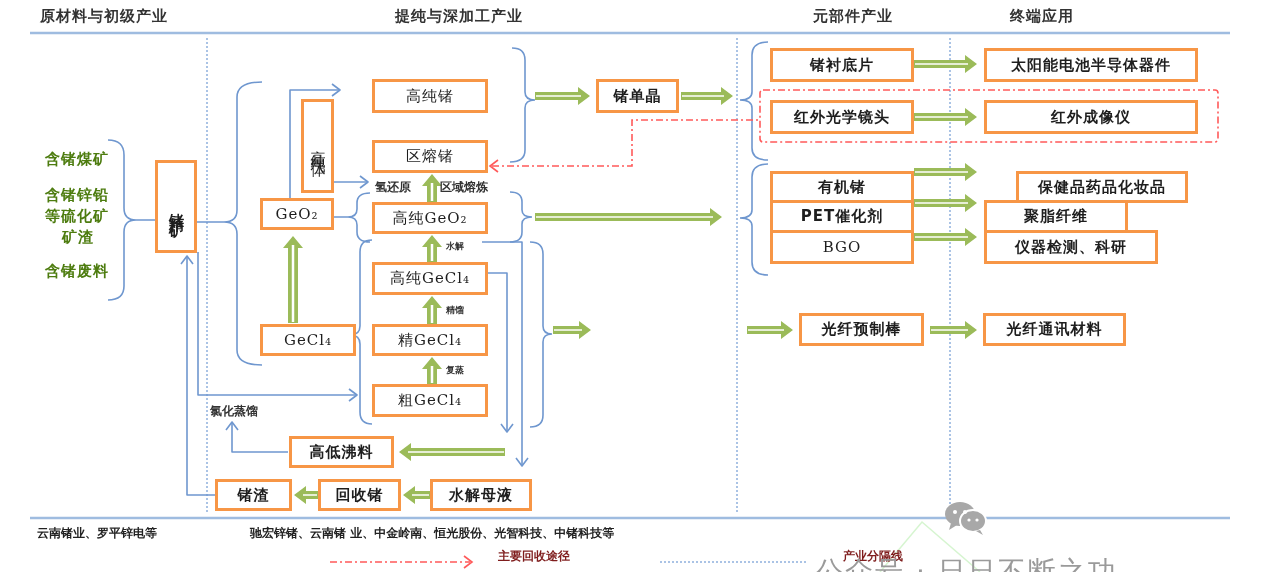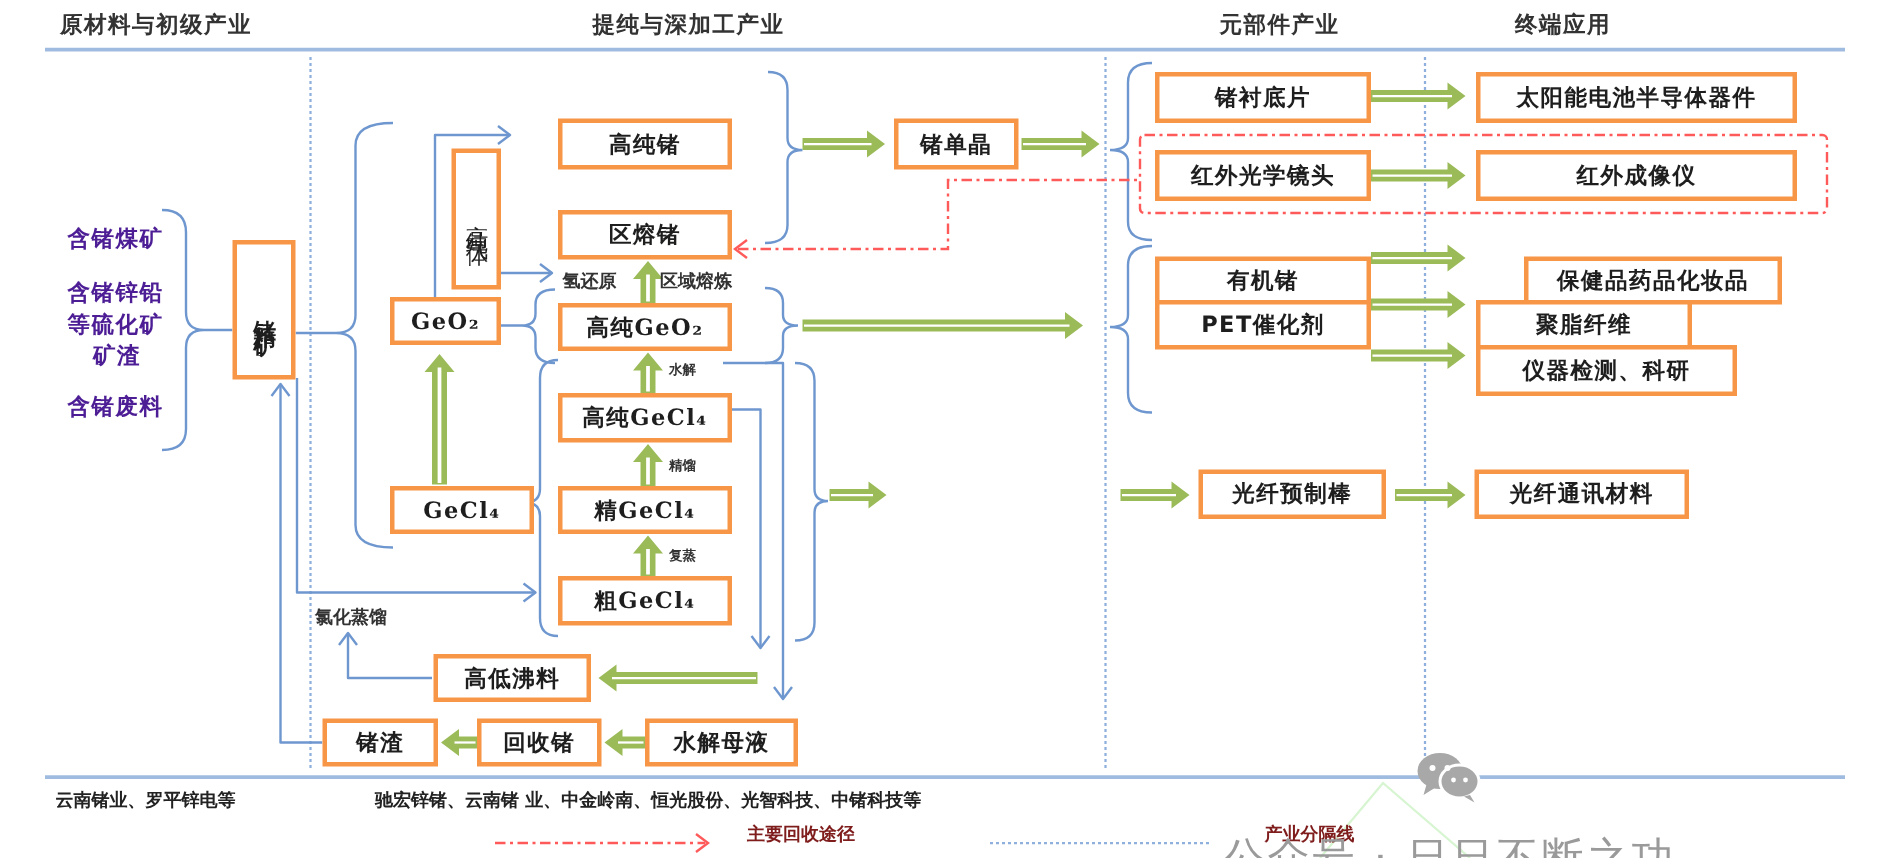--- a/index.html
+++ b/index.html
@@ -4,28 +4,27 @@
   <style>
     html, body { margin: 0; padding: 0; background: #ffffff; }
     #canvas {
       position: relative; width: 1269px; height: 572px; overflow: hidden;
       background: #ffffff;
       font-family: "DejaVu Sans", "Liberation Sans", sans-serif;
       color: #1e1e1e;
     }
     #wires { position: absolute; left: 0; top: 0; }
     .hdr { position: absolute; top: 7px; font-size: 15px; font-weight: bold; color: #333; letter-spacing: 1px; white-space: nowrap; }
-    .raw { position: absolute; font-size: 15px; font-weight: bold; color: #4c1d95; white-space: nowrap; letter-spacing: 1px; }
+    .raw { position: absolute; font-size: 15px; font-weight: bold; color: #4d7c0f; white-space: nowrap; letter-spacing: 1px; }
     .box {
       position: absolute; box-sizing: border-box;
       border: 3px solid #f79646; background: #ffffff;
       display: flex; align-items: center; justify-content: center;
       font-size: 15px; color: #1e1e1e; white-space: nowrap; letter-spacing: 1px;
       font-family: "DejaVu Serif", "Liberation Serif", serif;
-      font-weight: bold;
     }
     .box.vert { writing-mode: vertical-rl; text-orientation: upright; letter-spacing: 4px; font-weight: bold; }
     .box.bold { font-weight: bold; font-family: "DejaVu Sans", "Liberation Sans", sans-serif; }
     .plabel { position: absolute; font-size: 12px; font-weight: bold; color: #333; white-space: nowrap; }
     .plabel.tiny { font-size: 9px; }
     .company { position: absolute; top: 525px; font-size: 12px; font-weight: bold; color: #222; white-space: nowrap; }
     .legend-text { position: absolute; top: 548px; font-size: 12px; font-weight: bold; color: #7f1d1d; white-space: nowrap; }
     .watermark {
       position: absolute; left: 815px; top: 500px; height: 40px;
       display: flex; align-items: center; gap: 10px;
@@ -210,20 +209,21 @@
   <div class="plabel" style="left:440px; top:179px">区域熔炼</div>
   <div class="plabel tiny" style="left:446px; top:240px">水解</div>
   <div class="plabel tiny" style="left:446px; top:304px">精馏</div>
   <div class="plabel tiny" style="left:446px; top:364px">复蒸</div>
   <div class="plabel" style="left:210px; top:403px">氯化蒸馏</div>
 
   <div class="box bold" style="left:770px; top:48px; width:144px; height:34px">锗衬底片</div>
   <div class="box bold" style="left:770px; top:100px; width:144px; height:34px">红外光学镜头</div>
   <div class="box bold" style="left:770px; top:171px; width:144px; height:32px">有机锗</div>
   <div class="box bold" style="left:770px; top:200px; width:144px; height:33px">PET催化剂</div>
+  <div class="box" style="left:770px; top:230px; width:144px; height:34px">BGO</div>
   <div class="box bold" style="left:799px; top:313px; width:125px; height:33px">光纤预制棒</div>
 
   <div class="box bold" style="left:984px; top:48px; width:214px; height:34px">太阳能电池半导体器件</div>
   <div class="box bold" style="left:984px; top:100px; width:214px; height:34px">红外成像仪</div>
   <div class="box bold" style="left:1016px; top:171px; width:172px; height:32px">保健品药品化妆品</div>
   <div class="box bold" style="left:984px; top:200px; width:144px; height:33px">聚脂纤维</div>
   <div class="box bold" style="left:984px; top:230px; width:174px; height:34px">仪器检测、科研</div>
   <div class="box bold" style="left:983px; top:313px; width:143px; height:33px">光纤通讯材料</div>
 
   <div class="company" style="left:37px">云南锗业、罗平锌电等</div>

